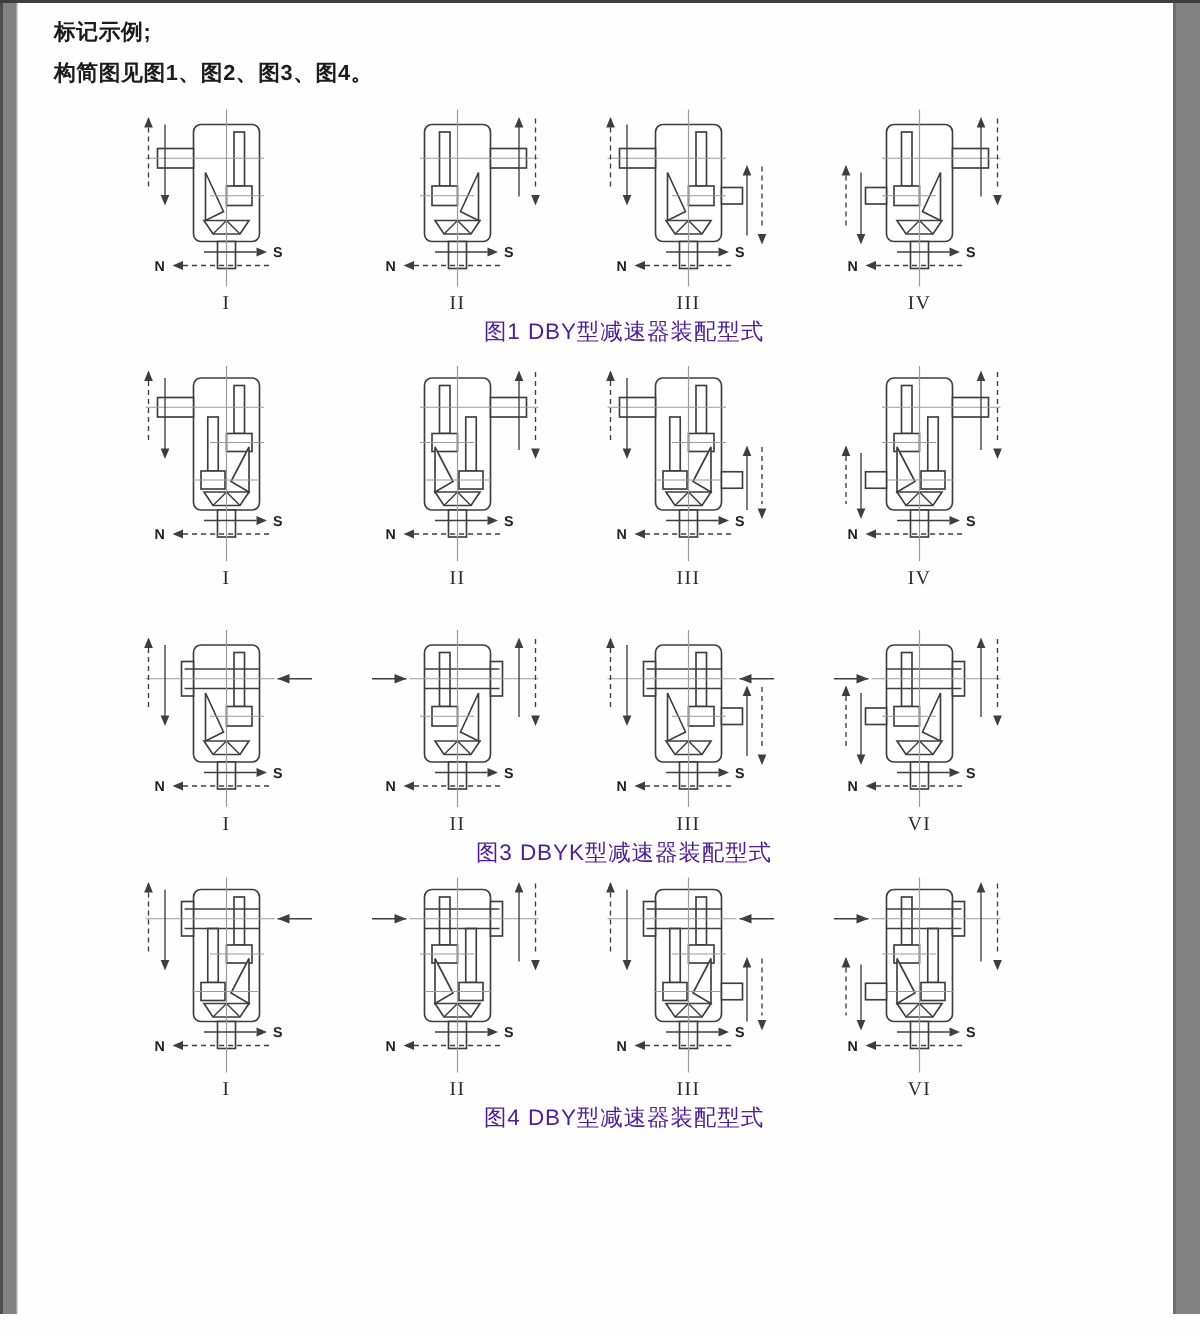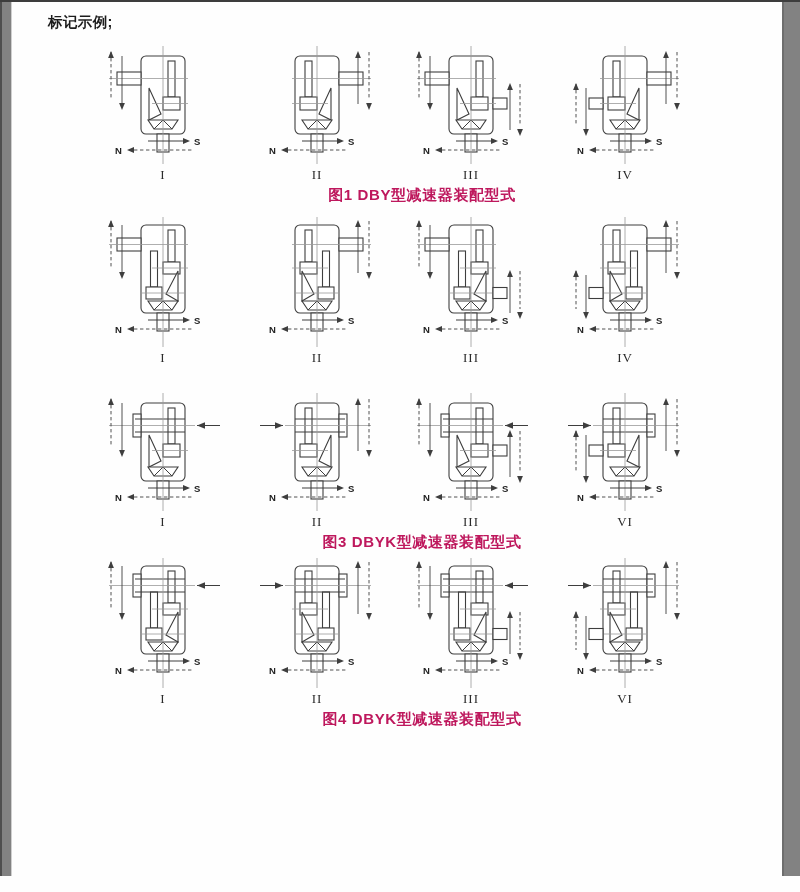--- a/index.html
+++ b/index.html
@@ -2,41 +2,42 @@
 <html><head>
 <meta charset="utf-8">
 <style>
 *{margin:0;padding:0;box-sizing:border-box}
 html,body{width:800px;height:892px;background:#fff;font-family:"Liberation Sans","DejaVu Sans",sans-serif;overflow:hidden}
 .page{position:relative;width:800px;height:892px;background:#fefefe;overflow:hidden}
 .top-rule{position:absolute;top:0;left:0;width:800px;height:2px;background:#3d3d3d;z-index:5}
 .edge{position:absolute;top:0;height:876px;z-index:4}
 .edge-left{left:0;width:12px;background:#828282;border-left:2px solid #4e4e4e;border-right:1px solid #cfcfcf}
 .edge-right{right:0;width:18px;background:#828282;border-left:2px solid #6e6e6e}
-.content{position:absolute;left:12px;top:0;width:770px;padding:9px 30px 0 36px;color:#1c1c1c}
+.content{position:absolute;left:12px;top:0;width:770px;padding:9px 30px 0 24px;color:#1c1c1c}
 .tline{font-size:14.5px;line-height:27px;font-weight:700;letter-spacing:.4px;white-space:nowrap}
 .indent{text-indent:32px}
 .figure{position:relative}
 .f1{margin-top:8px}.f2{margin-top:10px}.f3{margin-top:26px}.f4{margin-top:4px}
 .diagrams{margin-left:40px;width:612px;display:flex;justify-content:space-between}
 .dcell{width:150px}
 .dart svg{display:block}
 .dlabel{text-align:center;font-family:"Liberation Serif","DejaVu Serif",serif;font-size:13px;color:#2b2b2b;letter-spacing:1px;line-height:15px;margin-top:1px}
-.caption{text-align:center;font-size:15px;font-weight:700;letter-spacing:.6px;margin-top:3px;line-height:20px;position:relative;left:22px;color:#be185d}
+.caption{text-align:center;font-size:15px;font-weight:400;letter-spacing:.6px;margin-top:3px;line-height:20px;position:relative;left:22px;color:#4c1d95}
 </style>
 </head>
 <body>
 
 <div class="page">
   <div class="top-rule"></div>
   <div class="edge edge-left"></div>
   <div class="edge edge-right"></div>
 
   <div class="content">
     <p class="tline">标记示例;</p>
+    <p class="tline">构简图见图1、图2、图3、图4。</p>
 
     <div class="figure f1">
       <div class="diagrams">
         <div class="dcell">
           <div class="dart">
               <svg width="150" height="122" viewBox="0 0 150 122">
                 <rect x="53" y="12" width="44" height="78" rx="5" fill="#fff" stroke="#3e3e3e" stroke-width="1.1"></rect>
                 <rect x="80" y="17" width="7" height="36" rx="0" fill="#fff" stroke="#3e3e3e" stroke-width="1.1"></rect>
                 <rect x="75" y="53" width="17" height="13" rx="0" fill="#fff" stroke="#3e3e3e" stroke-width="1.1"></rect>
                 <polygon points="61,44 61,76 73,70" fill="#fff" stroke="#3e3e3e" stroke-width="1.1"></polygon>
@@ -604,16 +605,16 @@
                 <polygon points="102,105 95,102 95,108" fill="#3e3e3e"></polygon>
                 <text x="106" y="108.5" font-size="9.5" font-weight="bold" fill="#222" font-family="Liberation Sans, DejaVu Sans, sans-serif">S</text>
                 <line x1="46" y1="114" x2="104" y2="114" stroke="#3e3e3e" stroke-width="0.9" stroke-dasharray="3.4 2.6"></line>
                 <polygon points="39,114 46,111 46,117" fill="#3e3e3e"></polygon>
                 <text x="27" y="117.5" font-size="9.5" font-weight="bold" fill="#222" font-family="Liberation Sans, DejaVu Sans, sans-serif">N</text>
               </svg>
             </div>
           <div class="dlabel">VI</div>
         </div>
       </div>
-      <div class="caption">图4 DBYK型减速器装配型式</div>
+      <div class="caption">图4 DBY型减速器装配型式</div>
     </div>
   </div>
 </div>
 
 </body></html>

